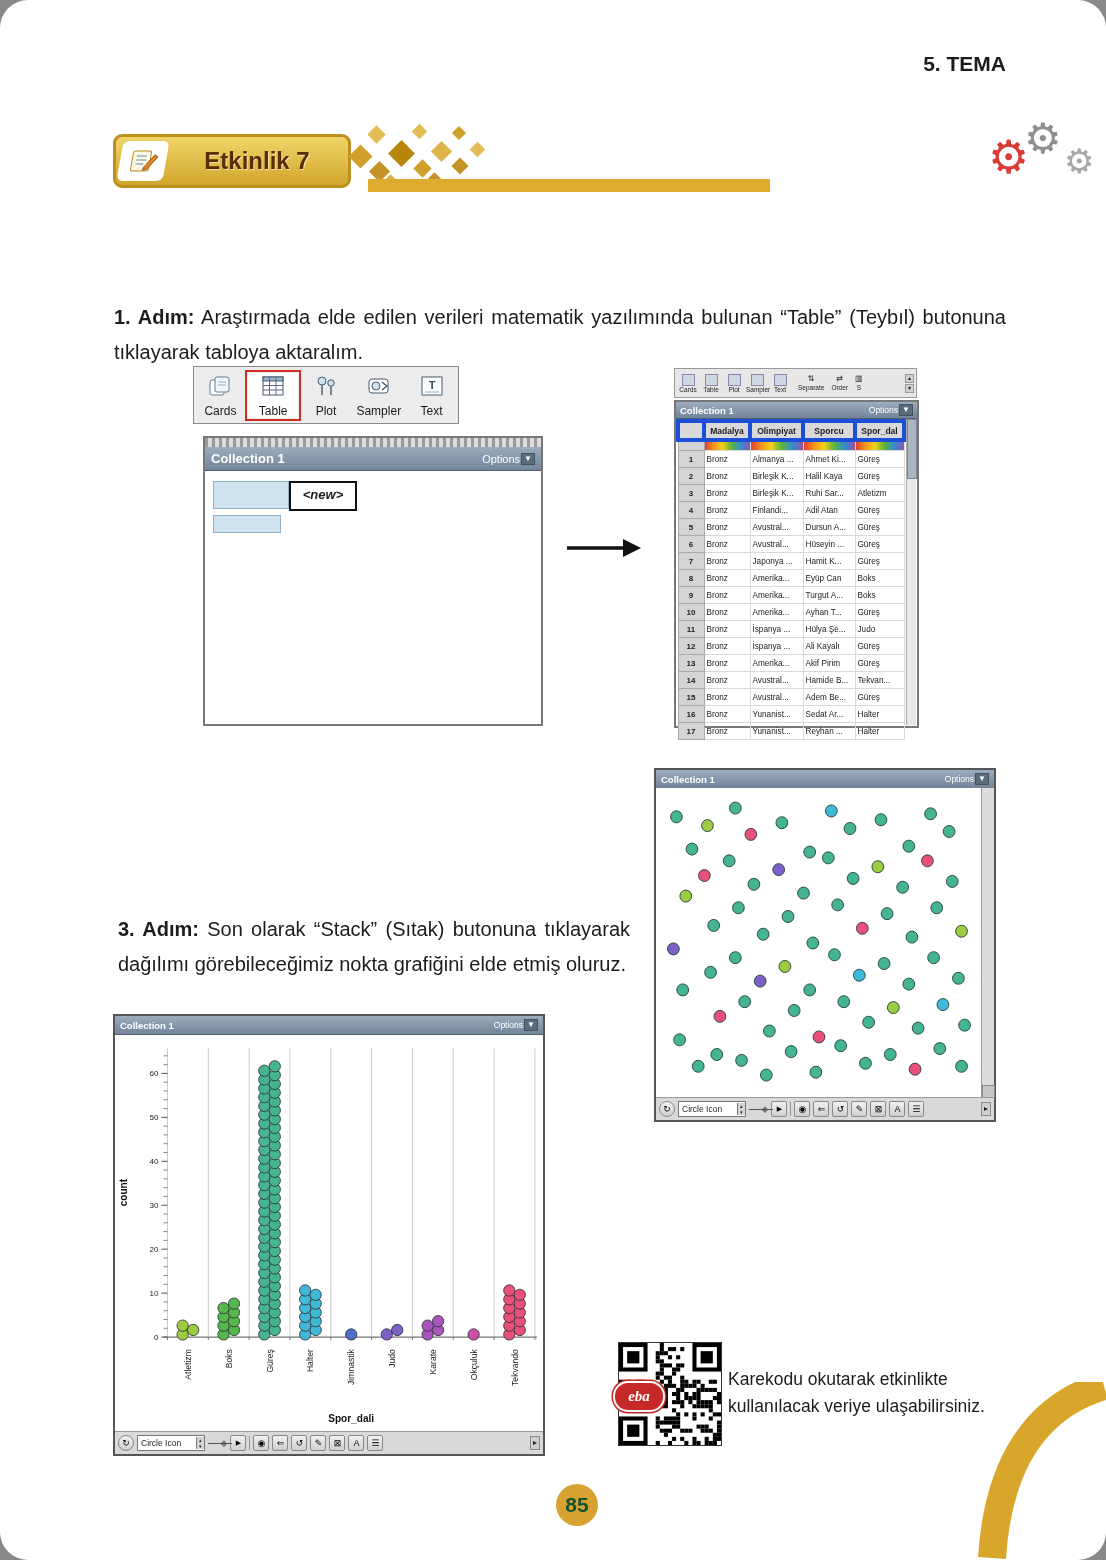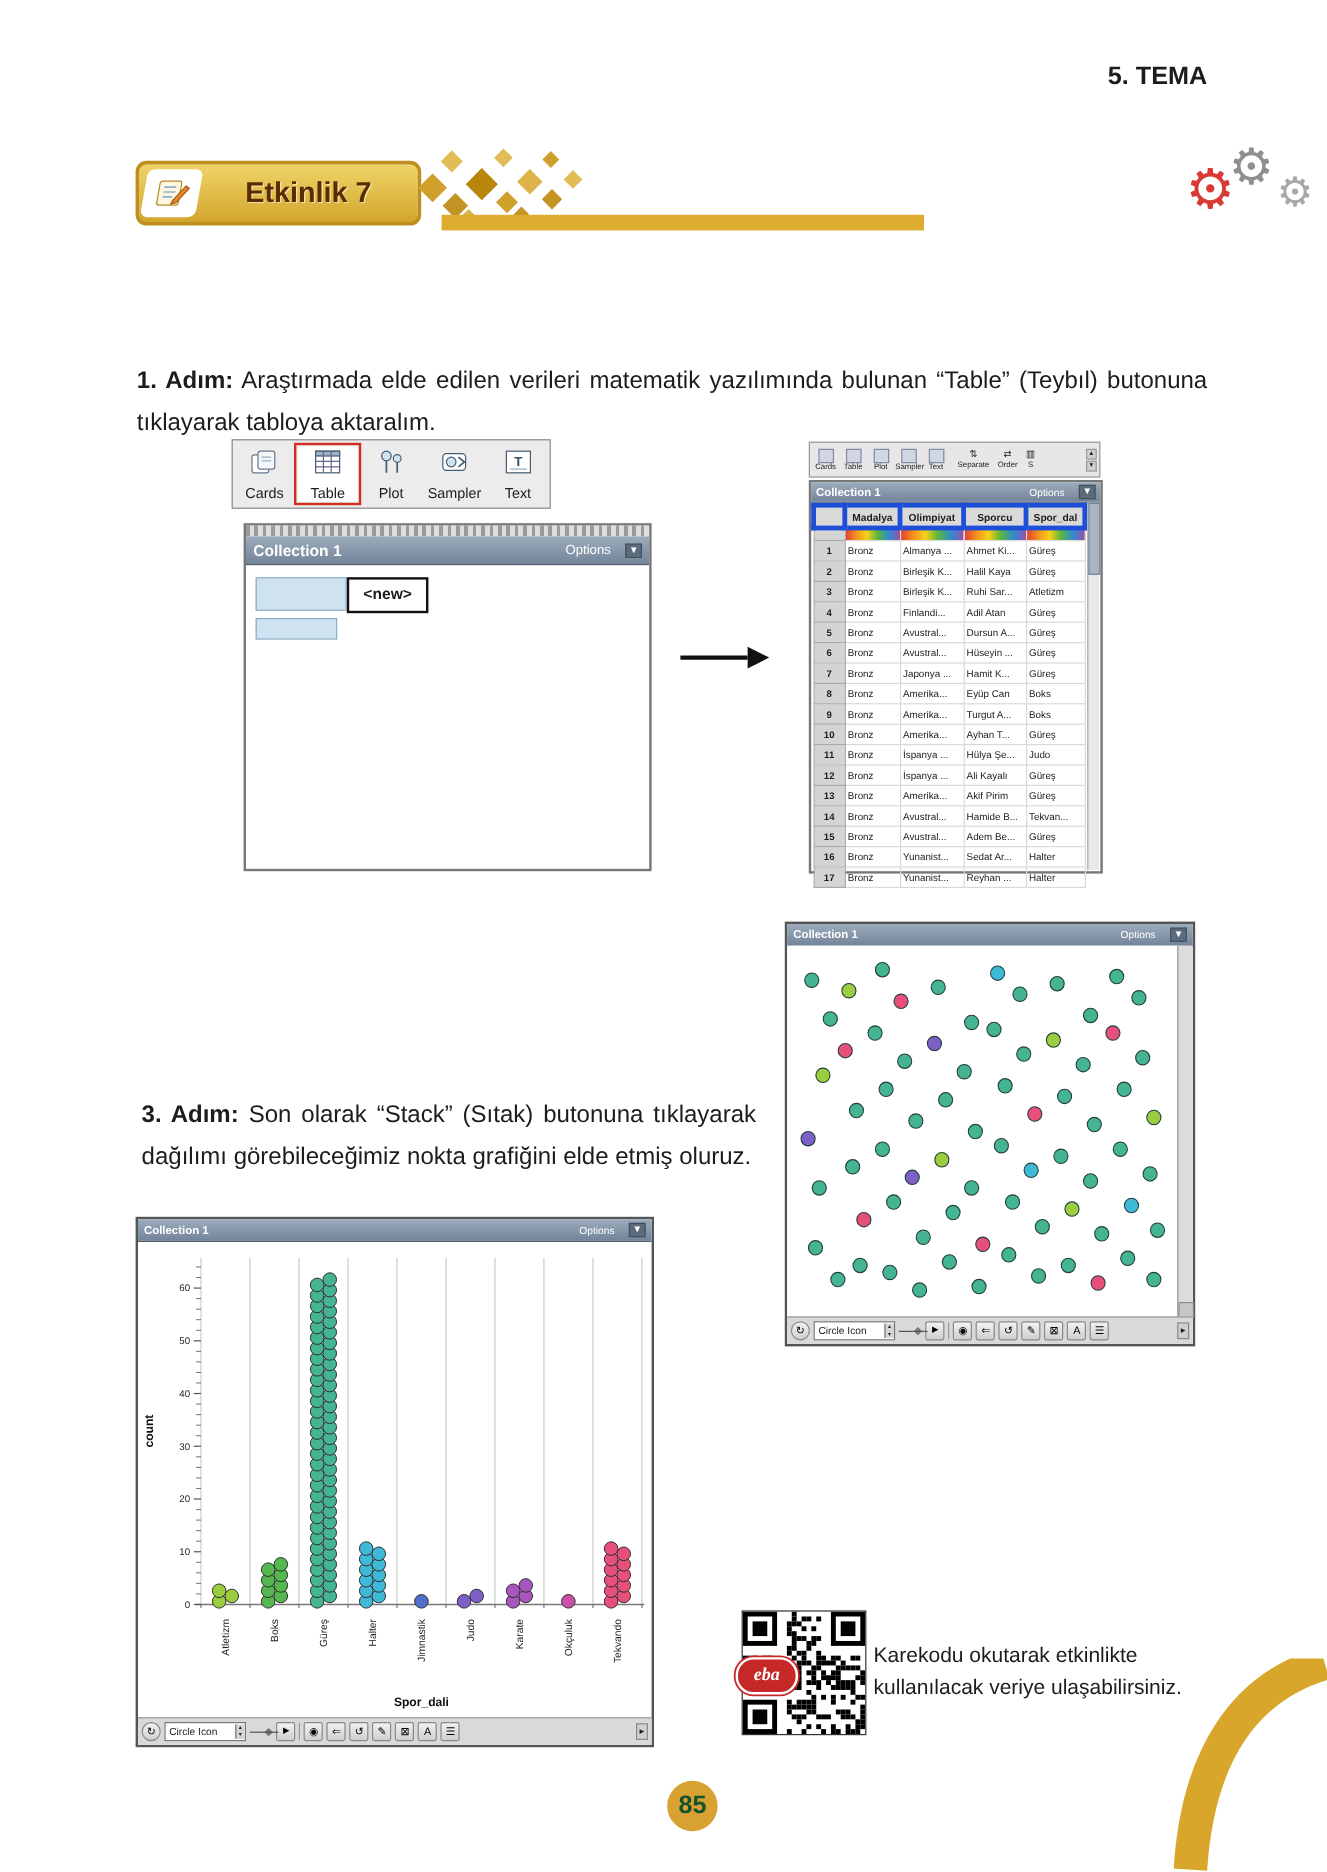--- a/index.html
+++ b/index.html
@@ -1,17 +1,17 @@
 <!DOCTYPE html>
 <html><head>
 <meta charset="utf-8">
 <style>
   html,body{margin:0;padding:0;background:#888;}
   .page{position:relative;width:1106px;height:1560px;background:#fff;overflow:hidden;
-        font-family:"Liberation Sans",sans-serif;color:#1c1c1c;}
+        font-family:"Liberation Sans",sans-serif;color:#1c1c1c;border-radius:28px;}
   
   .tema{position:absolute;top:52px;right:100px;font-size:21px;font-weight:bold;}
   .badge{position:absolute;left:113px;top:134px;width:232px;height:48px;
          background:linear-gradient(180deg,#f0d468,#d2a62d);border:3px solid #bd8f1e;
          border-radius:9px;display:flex;align-items:center;}
   .badge-iconbox{width:46px;height:40px;margin-left:4px;background:#fff;border-radius:6px;
          transform:skewX(-10deg);display:flex;align-items:center;justify-content:center;}
   .badge-text{flex:1;text-align:center;font-size:24px;font-weight:bold;color:#5b2c00;
          text-shadow:1px 1px 0 rgba(255,255,255,.55);}
   .diamonds{position:absolute;left:352px;top:118px;width:142px;height:78px;}
@@ -30,26 +30,26 @@
   .main-toolbar{position:absolute;left:0;top:2px;width:264px;height:56px;background:#ececec;
          border:1px solid #8a8a8a;display:flex;align-items:center;justify-content:space-around;}
   .mt-item{width:50px;text-align:center;}
   .mt-item .lbl{font-size:12px;display:block;margin-top:1px;}
   .mt-item.sel{outline:2px solid #d22d22;outline-offset:1px;background:#fff;}
   .win{position:absolute;background:#fff;border:2px solid #777;}
   .hatch{height:9px;background:repeating-linear-gradient(90deg,#9a9a9a 0 3px,#ddd 3px 7px);}
   .titlebar{height:23px;background:linear-gradient(#9cacbc,#73849a);color:#fff;
          display:flex;align-items:center;justify-content:space-between;padding:0 6px;
          font-size:13px;font-weight:bold;border-bottom:1px solid #55616e;}
-  .titlebar .opt{font-size:11px;font-weight:normal;display:flex;align-items:center;gap:12px;cursor:default;}
+  .titlebar .opt{font-size:11px;font-weight:normal;display:flex;align-items:center;gap:1px;cursor:default;}
   .titlebar .caret{background:#5a6b7c;border:1px solid #44525f;font-size:8px;padding:0 2px;line-height:10px;}
   .coll-body{position:relative;height:calc(100% - 33px);}
   .cellA{position:absolute;left:8px;top:10px;width:74px;height:26px;background:#cfe2f0;border:1px solid #8fb0c8;}
   .newcell{position:absolute;left:84px;top:10px;width:64px;height:26px;background:#fff;border:2px solid #111;
-         font-size:13px;font-weight:bold;text-align:center;line-height:24px;}
+         font-size:13px;font-weight:bold;text-align:center;line-height:24px;font-style:italic;}
   .cellB{position:absolute;left:8px;top:44px;width:66px;height:16px;background:#cfe2f0;border:1px solid #8fb0c8;}
   .arrow-svg{position:absolute;left:565px;top:535px;}
   
   .shot2{position:absolute;left:674px;top:368px;width:245px;height:358px;}
   .mini-toolbar{position:absolute;left:0;top:0;width:243px;height:30px;background:#e7e7e7;
          border:1px solid #999;display:flex;align-items:center;padding:0 2px;gap:1px;box-sizing:border-box;}
   .mi{width:22px;text-align:center;font-size:6.5px;line-height:1.1;}
   .mi .ic{display:block;width:11px;height:10px;margin:1px auto 0;background:#cfd8e2;border:1px solid #88a;}
   .mi-x{margin-left:6px;font-size:6.5px;text-align:center;line-height:1.1;}
   .mi-x .g{display:block;font-size:8px;}

